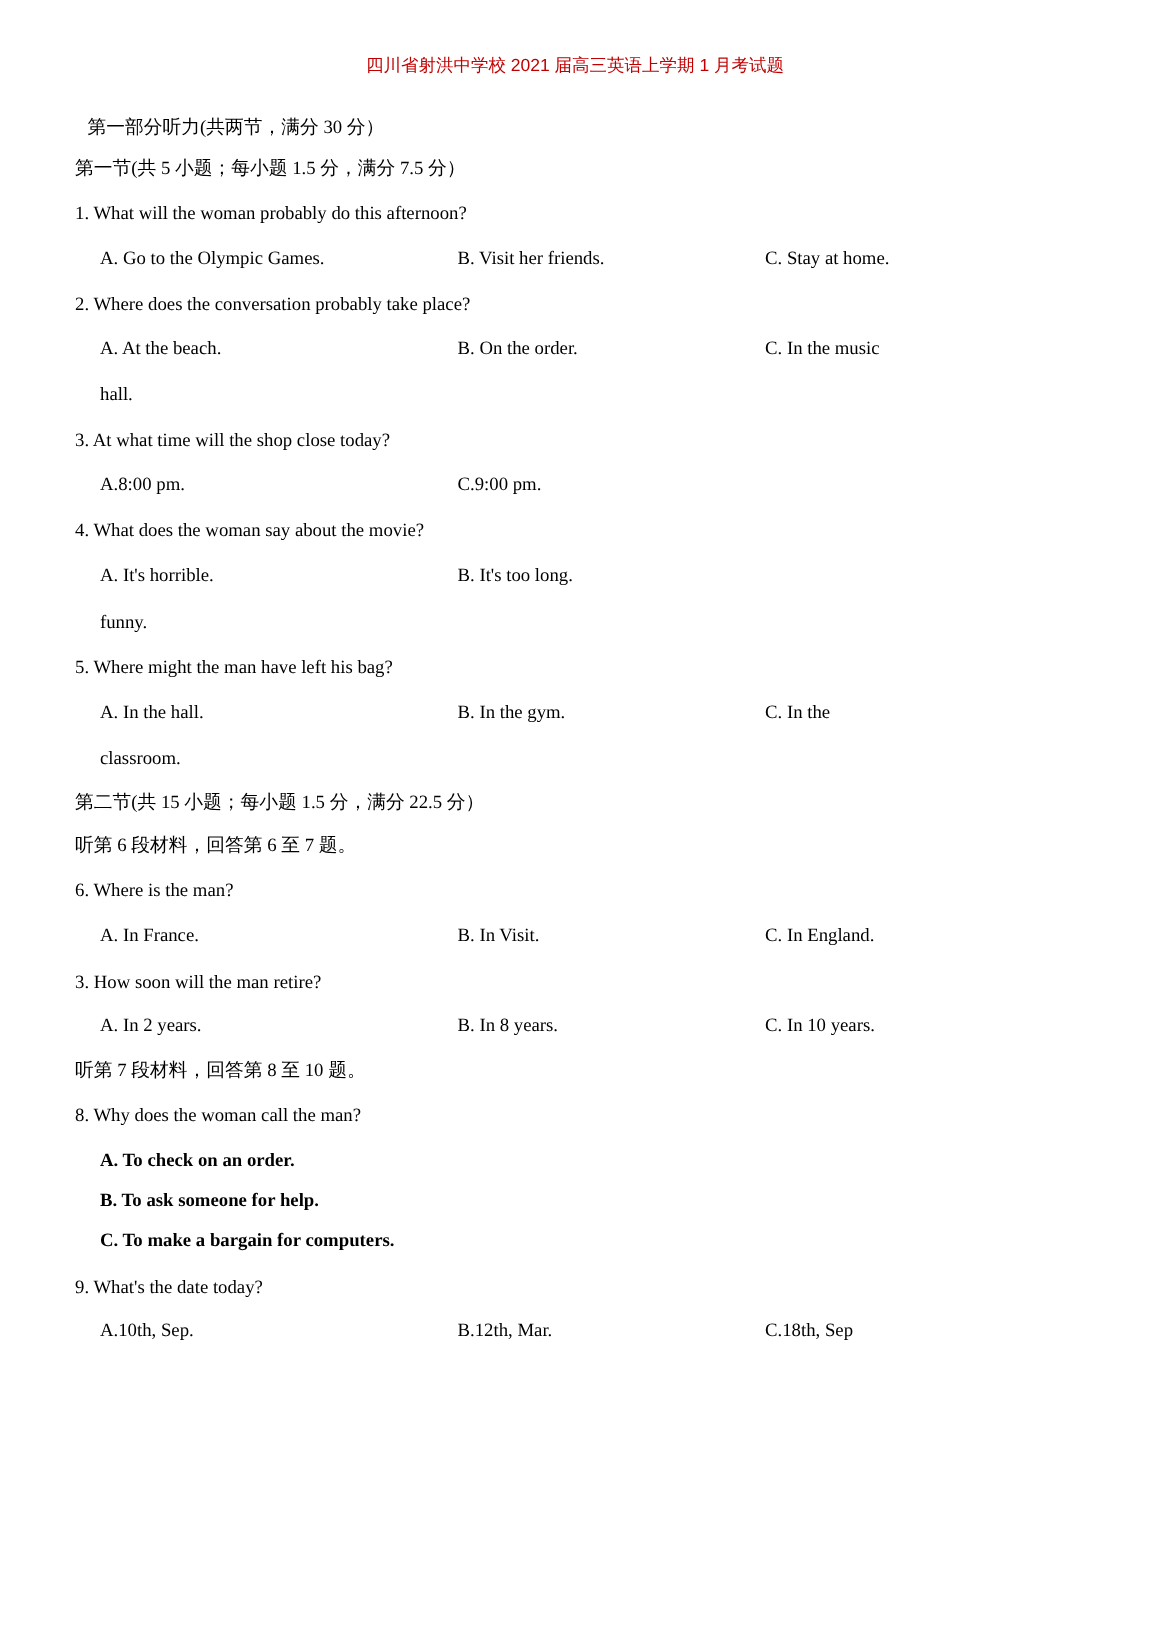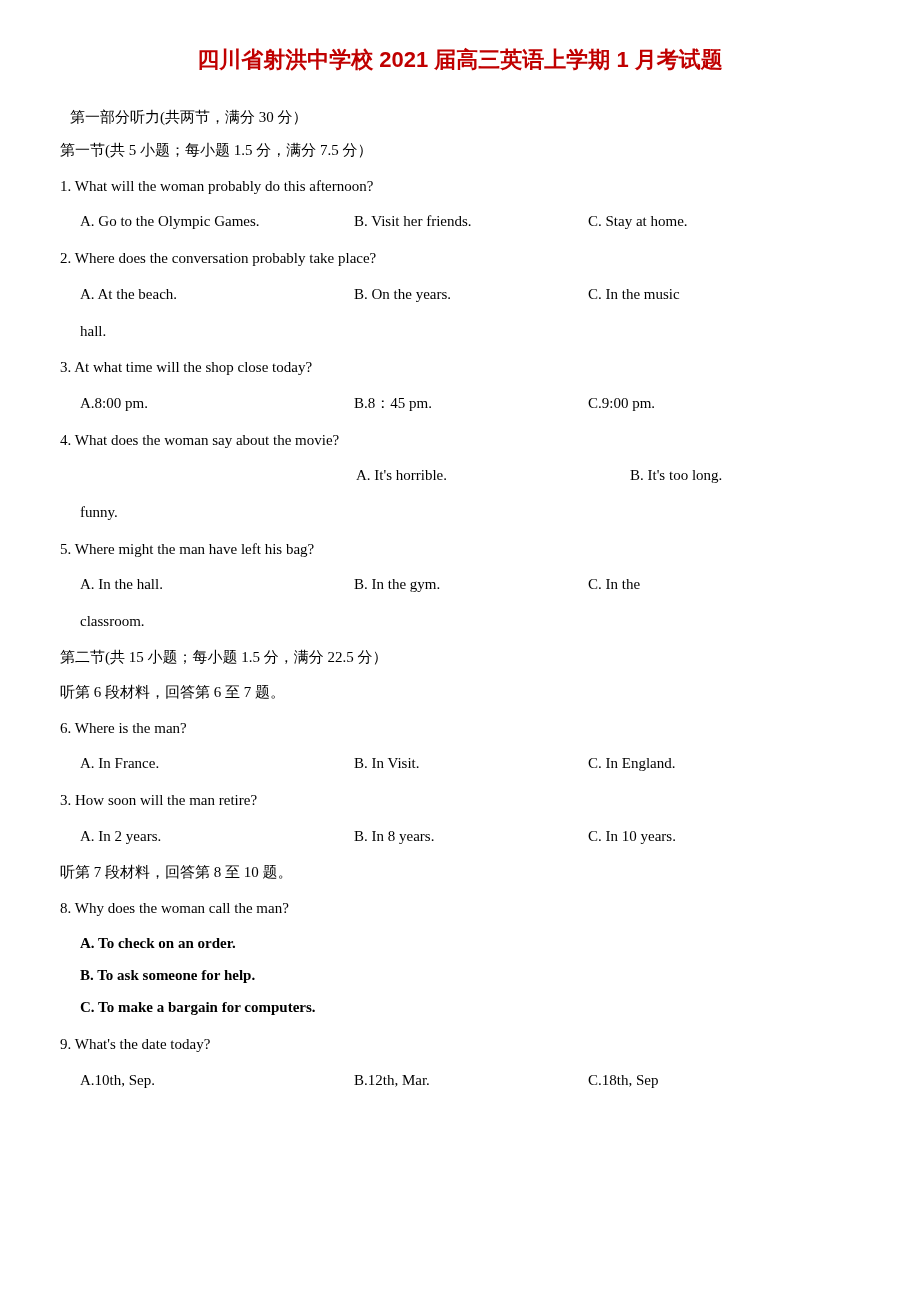--- a/index.html
+++ b/index.html
@@ -14,22 +14,22 @@
       font-size: 15px;
       color: #000000;
       width: 920px;
       min-height: 1302px;
       padding: 40px 60px;
       line-height: 1.8;
     }
 
     .page-title {
       text-align: center;
-      font-size: 22px;
-      font-weight: bold;
+      font-size: 14px;
+      font-weight: normal;
       color: #c00000;
       margin-bottom: 24px;
       font-family: "SimHei", "黑体", sans-serif;
     }
 
     .section-header {
       font-size: 15px;
       margin-bottom: 6px;
       margin-left: 10px;
     }
@@ -49,23 +49,22 @@
       margin-left: 20px;
       margin-bottom: 8px;
       line-height: 2;
     }
 
     .options-inline {
       margin-left: 20px;
       margin-bottom: 8px;
       display: flex;
       flex-wrap: wrap;
-      gap: 4px;
+      gap: 16px;
       line-height: 2;
-      justify-content: flex-end;
     }
 
     .option-a {
       min-width: 270px;
     }
     .option-b {
       min-width: 230px;
     }
     .option-c {
       flex: 1;
@@ -105,31 +104,30 @@
   <span class="option-a">A. Go to the Olympic Games.</span>
   <span class="option-b">B. Visit her friends.</span>
   <span class="option-c">C. Stay at home.</span>
 </div>
 
 <div class="question">
   <span>2. Where does the conversation probably take place?</span>
 </div>
 <div class="options-inline">
   <span class="option-a">A. At the beach.</span>
-  <span class="option-b">B. On the years.</span>
+  <span class="option-b">B. On the order.</span>
   <span class="option-c">C.  In  the  music</span>
 </div>
 <div class="wrap-line">hall.</div>
 
 <div class="question">
   <span>3. At what time will the shop close today?</span>
 </div>
 <div class="options-inline">
   <span class="option-a">A.8:00 pm.</span>
-  <span class="option-b">B.8：45 pm.</span>
   <span class="option-c">C.9:00 pm.</span>
 </div>
 
 <div class="question">
   <span>4. What does the woman say about the movie?</span>
 </div>
 <div class="options-inline">
   <span class="option-a">A. It's horrible.</span>
   <span class="option-b">B. It's too long.</span>
 </div>

